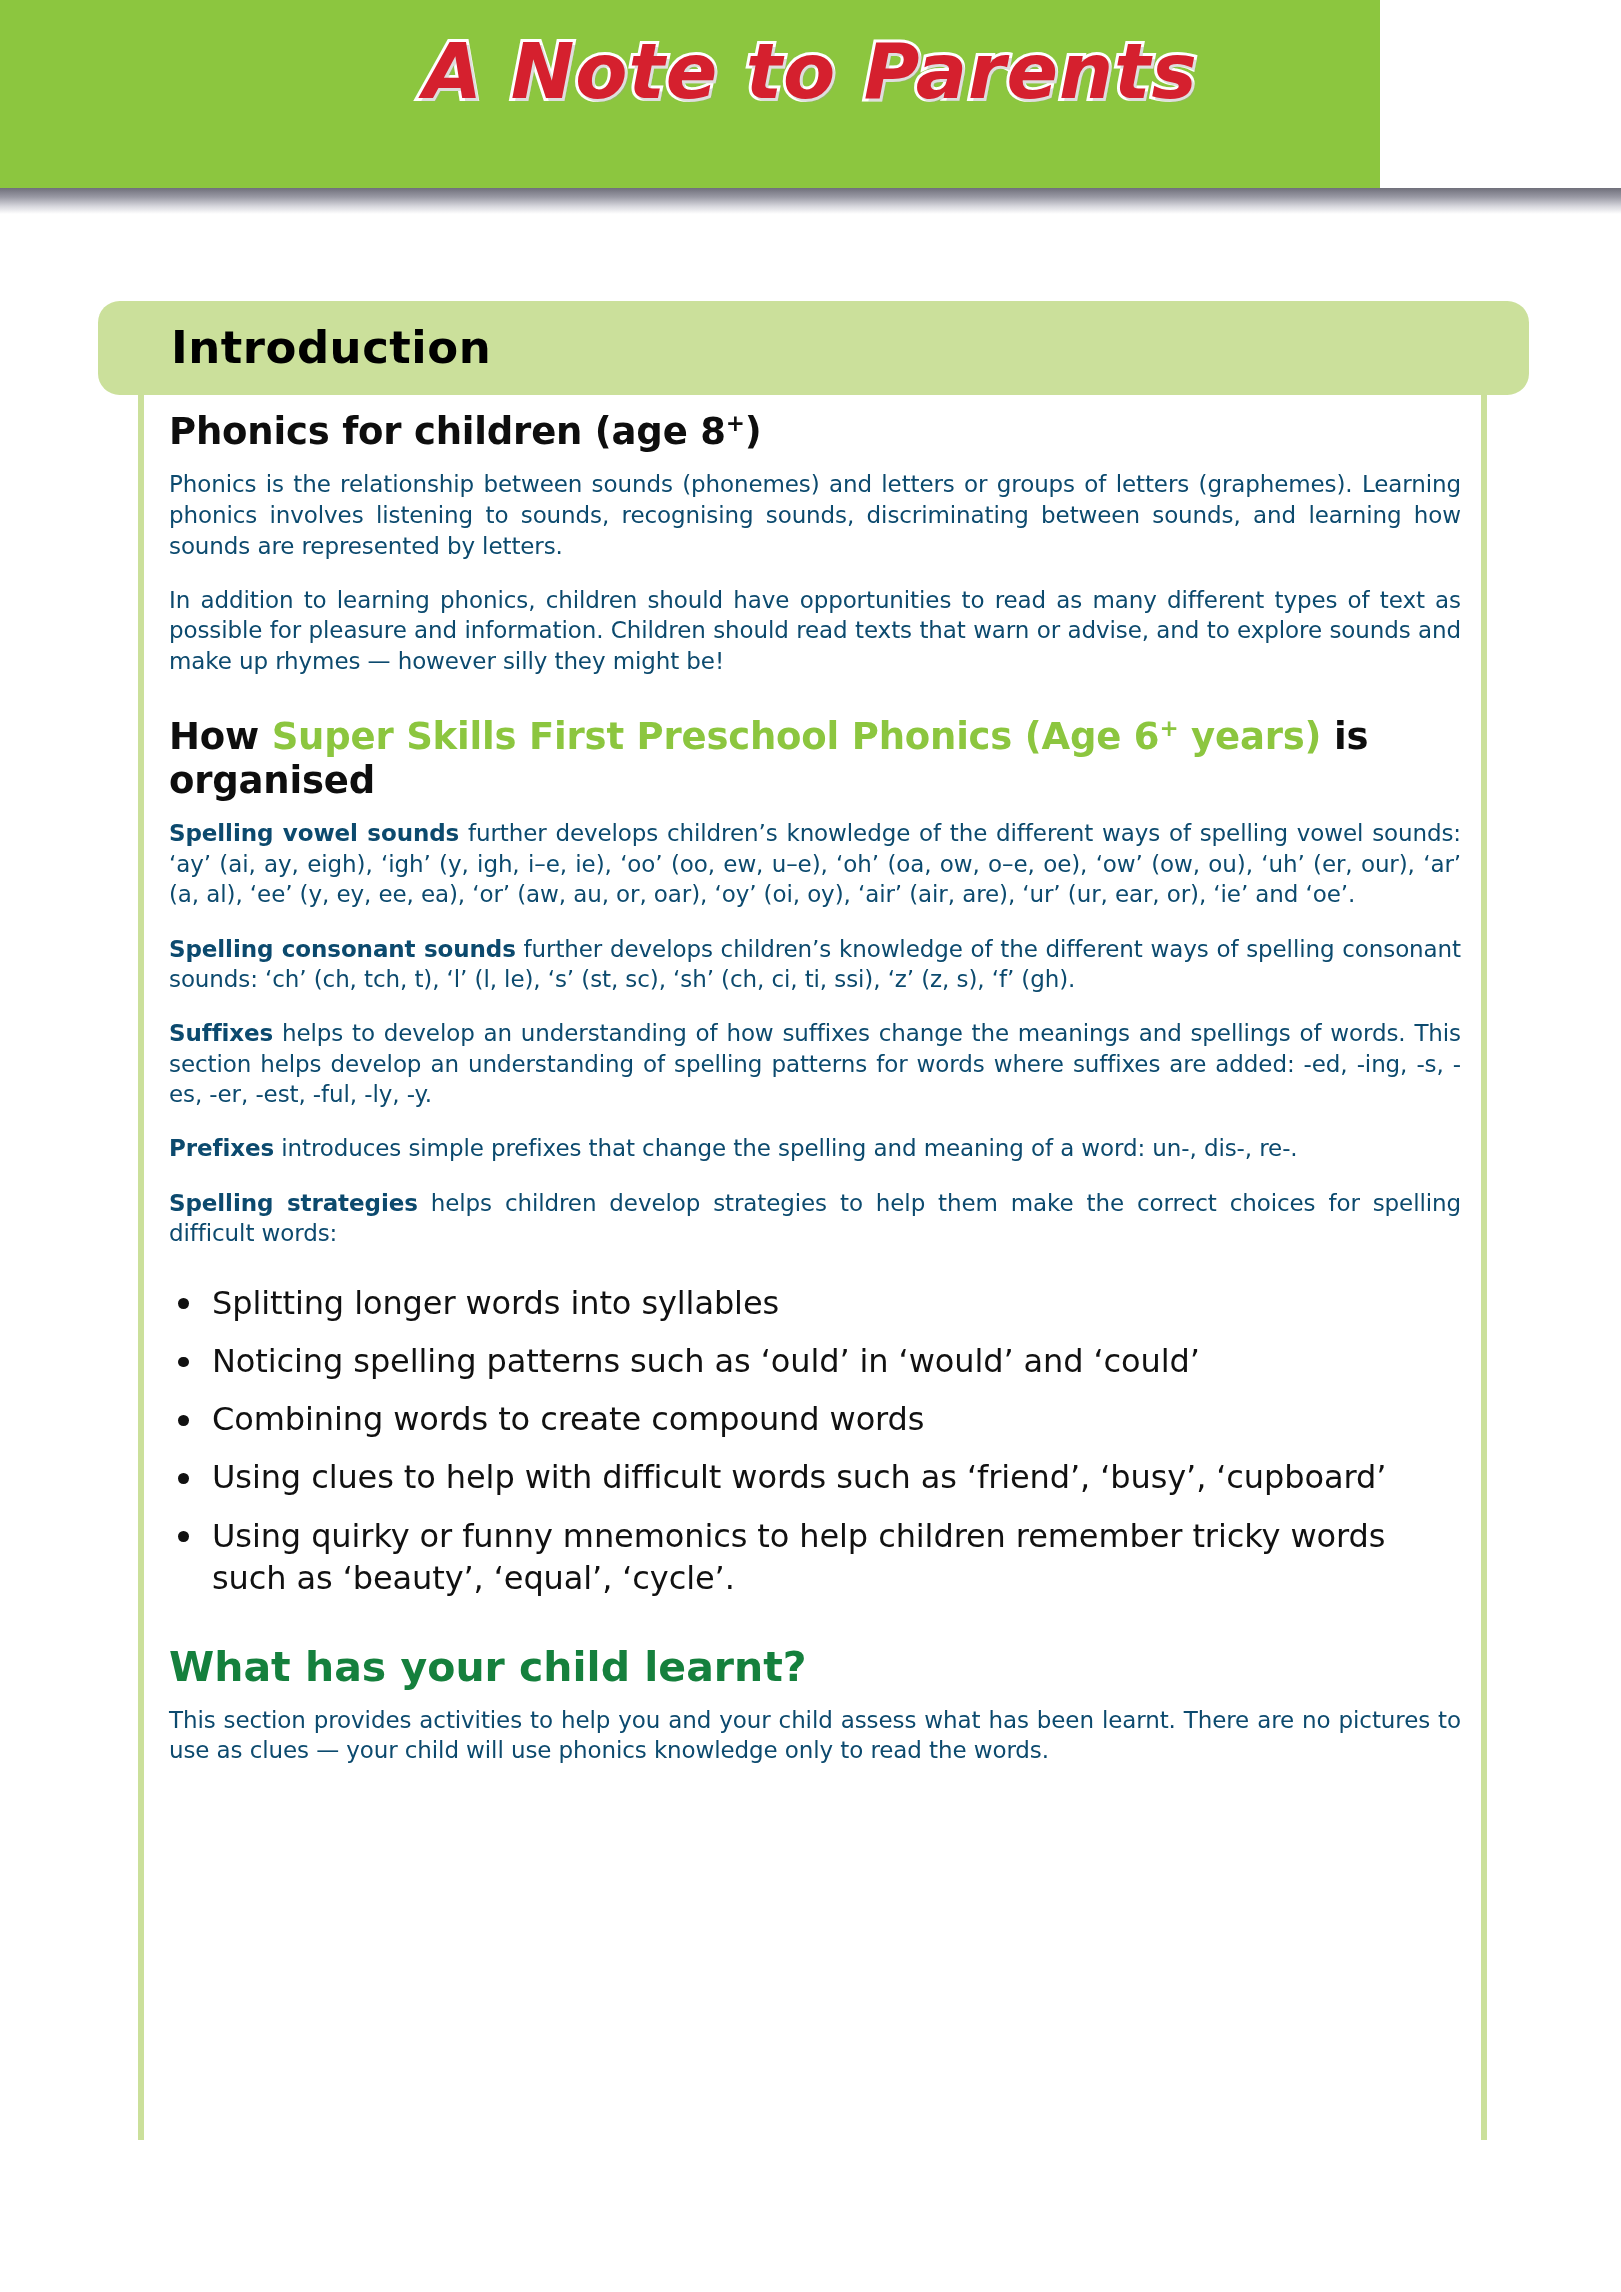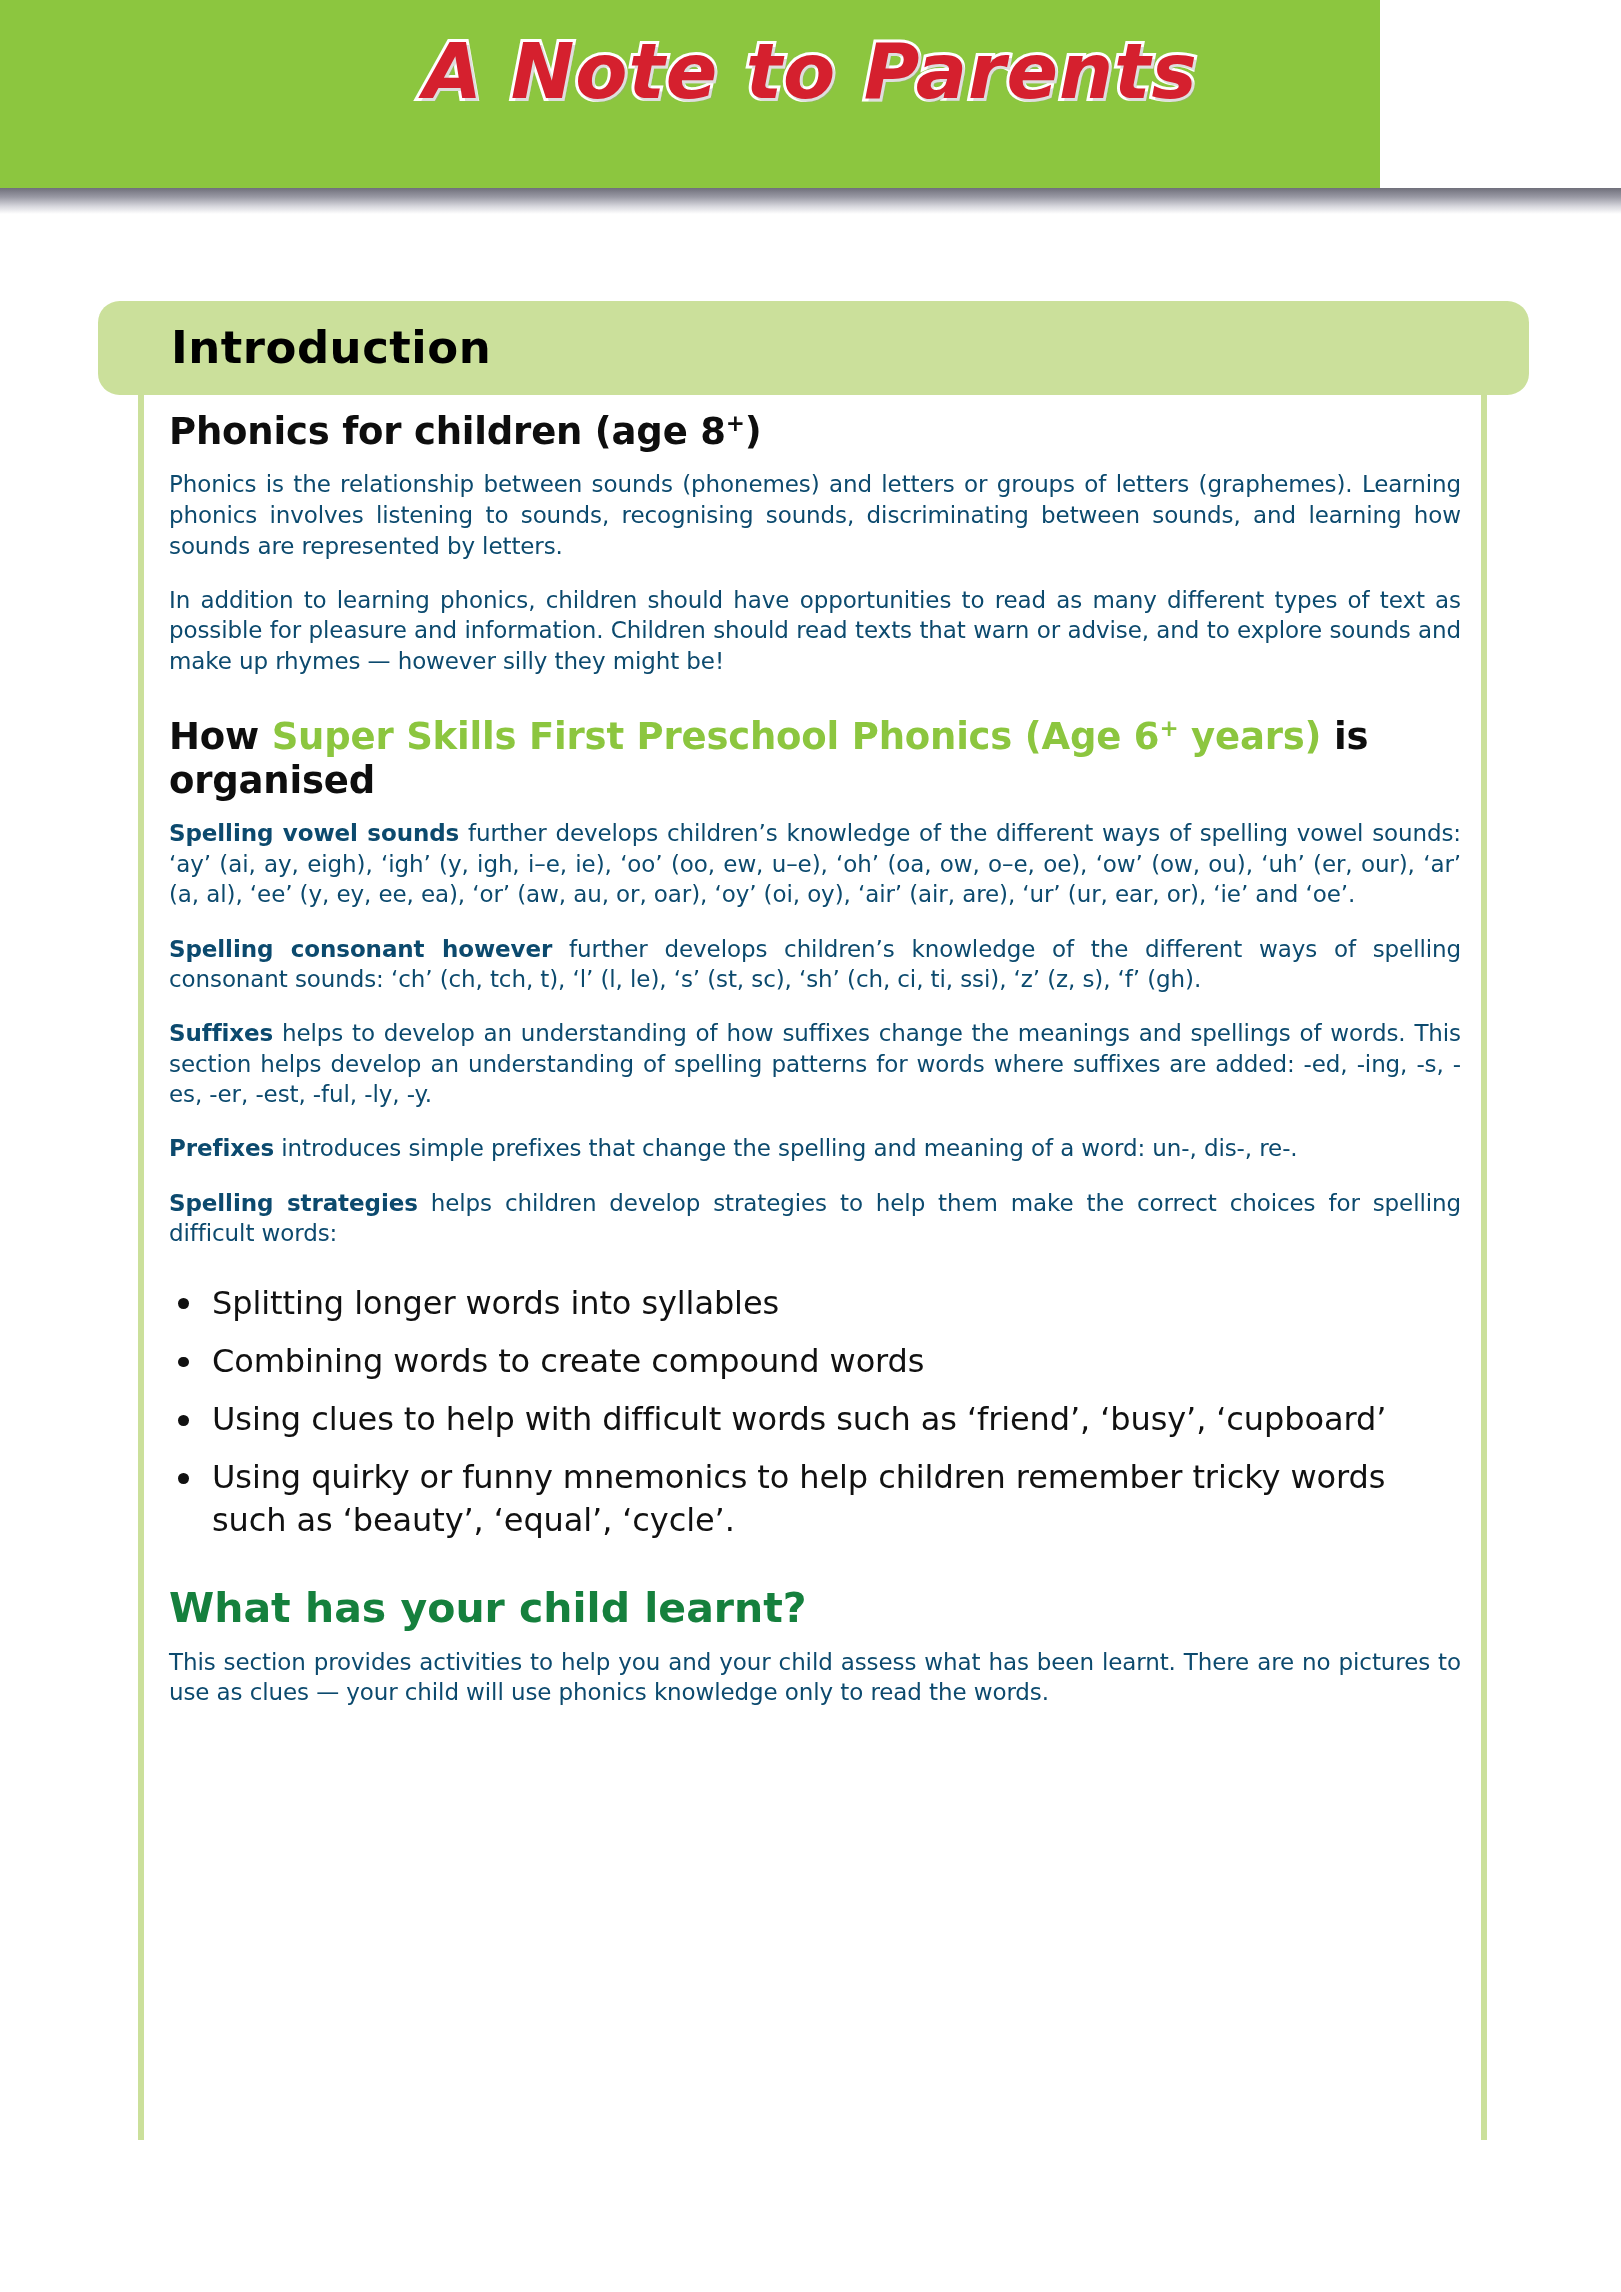--- a/index.html
+++ b/index.html
@@ -164,30 +164,31 @@
 
   <h2 class="h-sub"><span>Phonics for children (age 8</span><sup>+</sup><span>)</span></h2>
 
   <p class="para">Phonics is the relationship between sounds (phonemes) and letters or groups of letters (graphemes). Learning phonics involves listening to sounds, recognising sounds, discriminating between sounds, and learning how sounds are represented by letters.</p>
   <p class="para">In addition to learning phonics, children should have opportunities to read as many different types of text as possible for pleasure and information. Children should read texts that warn or advise, and to explore sounds and make up rhymes — however silly they might be!</p>
 
   <h2 class="h-sub spaced"><span>How </span><span class="green"><span>Super Skills First Preschool Phonics (Age 6</span><sup>+</sup><span> years)</span></span><span> is organised</span></h2>
 
   <p class="para"><b>Spelling vowel sounds</b><span> further develops children’s knowledge of the different ways of spelling vowel sounds: ‘ay’ (ai, ay, eigh), ‘igh’ (y, igh, i–e, ie), ‘oo’ (oo, ew, u–e), ‘oh’ (oa, ow, o–e, oe), ‘ow’ (ow, ou), ‘uh’ (er, our), ‘ar’ (a, al), ‘ee’ (y, ey, ee, ea), ‘or’ (aw, au, or, oar), ‘oy’ (oi, oy), ‘air’ (air, are), ‘ur’ (ur, ear, or), ‘ie’ and ‘oe’.</span></p>
 
-  <p class="para"><b>Spelling consonant however</b><span> further develops children’s knowledge of the different ways of spelling consonant sounds: ‘ch’ (ch, tch, t), ‘l’ (l, le), ‘s’ (st, sc), ‘sh’ (ch, ci, ti, ssi), ‘z’ (z, s), ‘f’ (gh).</span></p>
+  <p class="para"><b>Spelling consonant sounds</b><span> further develops children’s knowledge of the different ways of spelling consonant sounds: ‘ch’ (ch, tch, t), ‘l’ (l, le), ‘s’ (st, sc), ‘sh’ (ch, ci, ti, ssi), ‘z’ (z, s), ‘f’ (gh).</span></p>
 
   <p class="para"><b>Suffixes</b><span> helps to develop an understanding of how suffixes change the meanings and spellings of words. This section helps develop an understanding of spelling patterns for words where suffixes are added: -ed, -ing, -s, -es, -er, -est, -ful, -ly, -y.</span></p>
 
   <p class="para"><b>Prefixes</b><span> introduces simple prefixes that change the spelling and meaning of a word: un-, dis-, re-.</span></p>
 
   <p class="para tight"><b>Spelling strategies</b><span> helps children develop strategies to help them make the correct choices for spelling difficult words:</span></p>
 
   <ul class="bullets">
     <li><span class="dot"></span><span>Splitting longer words into syllables</span></li>
+    <li><span class="dot"></span><span>Noticing spelling patterns such as ‘ould’ in ‘would’ and ‘could’</span></li>
     <li><span class="dot"></span><span>Combining words to create compound words</span></li>
     <li><span class="dot"></span><span>Using clues to help with difficult words such as ‘friend’, ‘busy’, ‘cupboard’</span></li>
     <li><span class="dot"></span><span>Using quirky or funny mnemonics to help children remember tricky words such as ‘beauty’, ‘equal’, ‘cycle’.</span></li>
   </ul>
 
   <h2 class="h-big">What has your child learnt?</h2>
   <p class="para">This section provides activities to help you and your child assess what has been learnt. There are no pictures to use as clues — your child will use phonics knowledge only to read the words.</p>
 
 </div>
 

